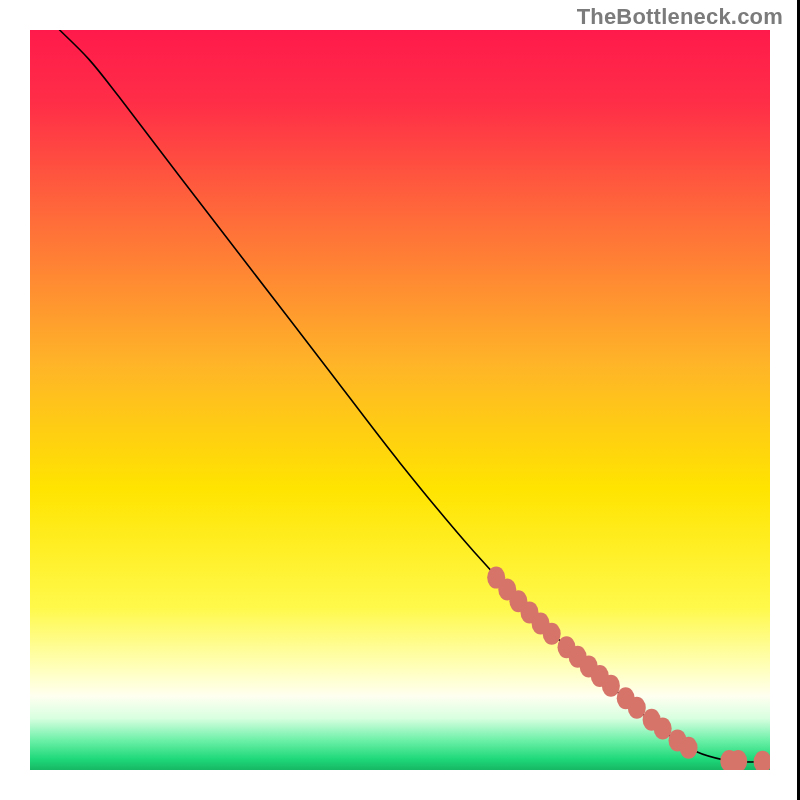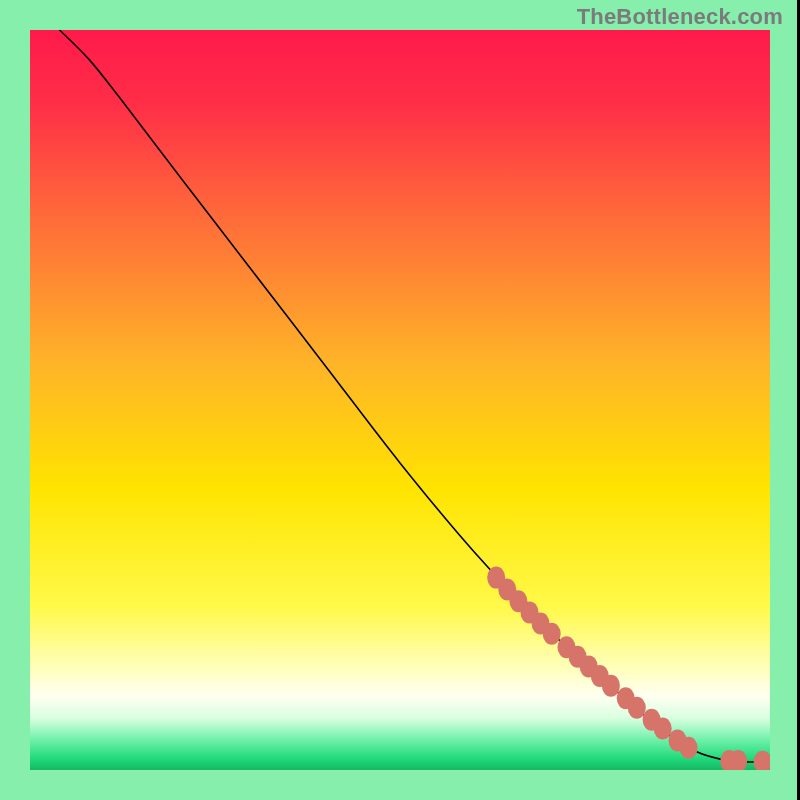--- a/index.html
+++ b/index.html
@@ -8,21 +8,21 @@
     width: 800px;
     height: 800px;
     background: #000;
     overflow: hidden;
     font-family: Arial, Helvetica, sans-serif;
   }
   .frame {
     position: relative;
     width: 797px;
     height: 800px;
-    background: #86efac;
+    background: #ffffff;
   }
   .watermark {
     position: absolute;
     top: 4px;
     right: 14px;
     color: #7b7b7b;
     font-size: 22px;
     font-weight: 600;
     letter-spacing: 0.2px;
     z-index: 10;

